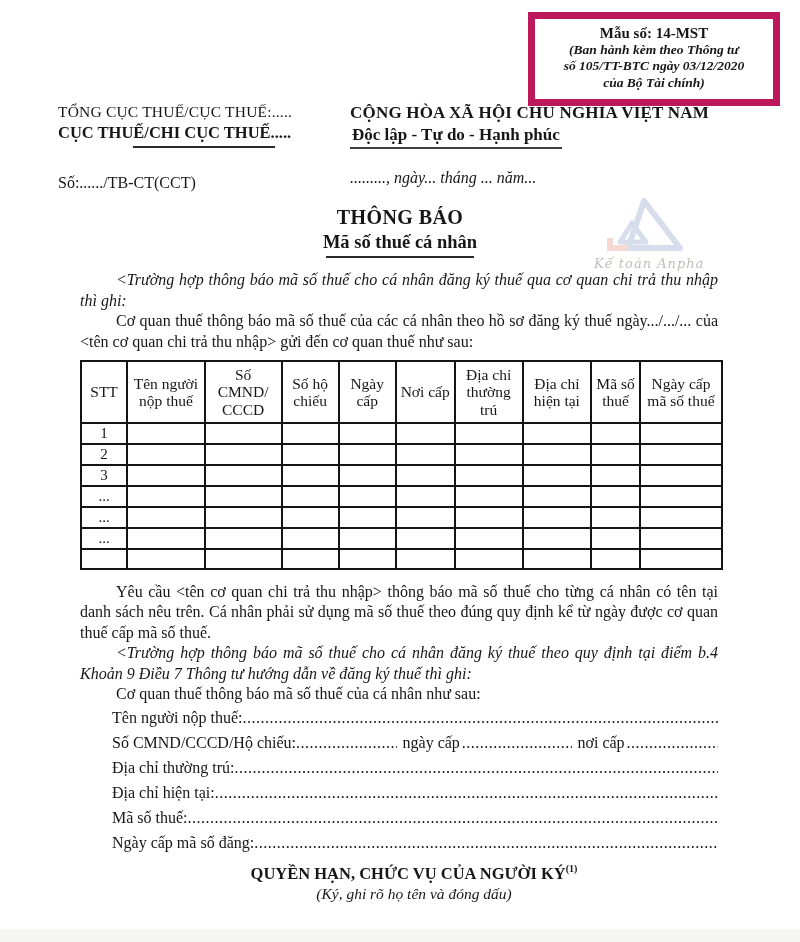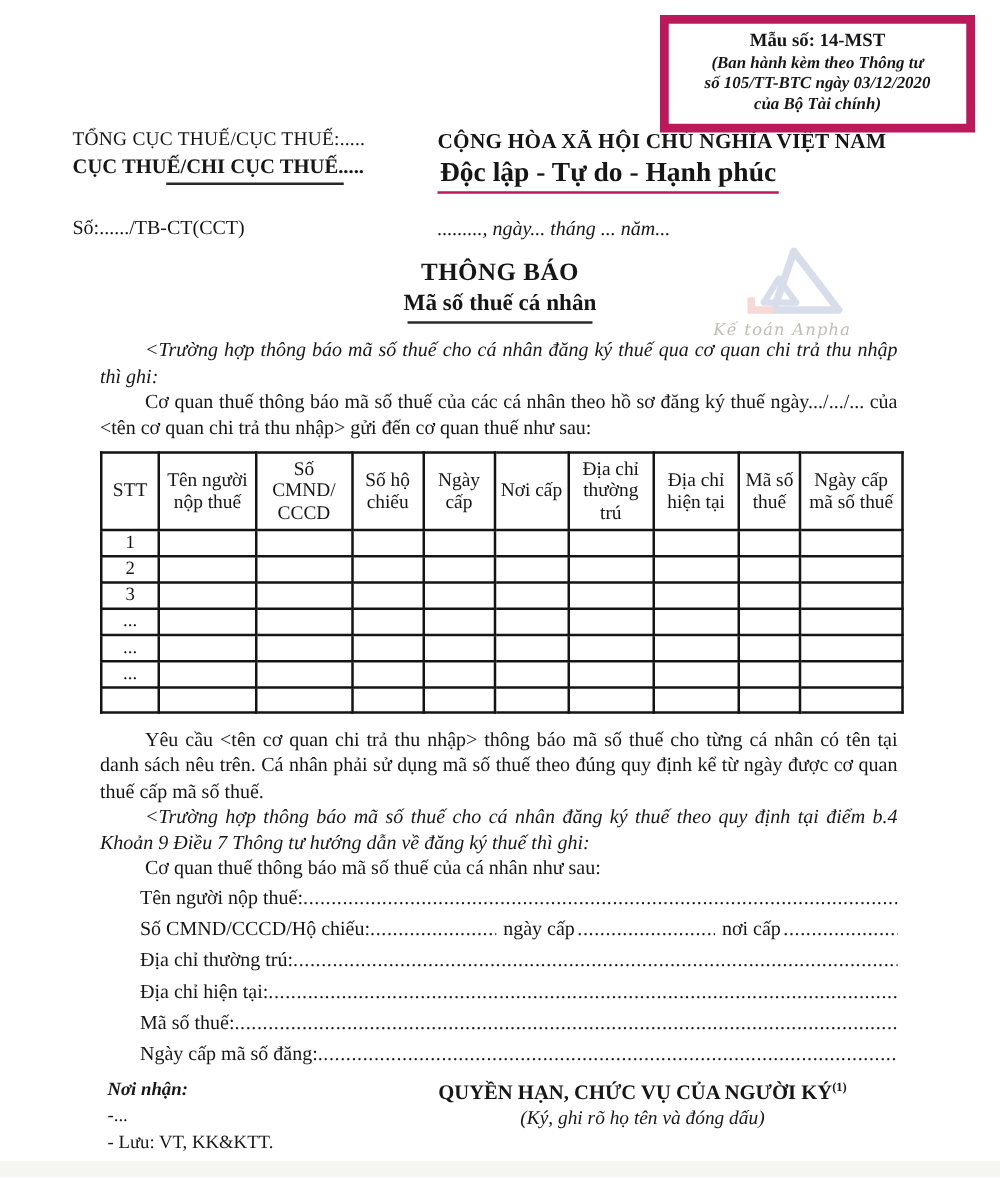--- a/index.html
+++ b/index.html
@@ -23,30 +23,30 @@
   .stamp-italic { font-size:13.5px; font-weight:700; font-style:italic; line-height:1.22; }
   
   .header-row { display:flex; padding:103px 38px 0 58px; }
   .header-left { width:292px; }
   .hl-line1 { font-size:15.5px; letter-spacing:.2px; }
   .hl-line2 { font-size:16.5px; font-weight:700; margin-top:2px; }
   .hl-rule { width:142px; height:2px; background:#2a2a2a; margin:3px auto 0 auto; }
   .hl-docnum { font-size:16px; margin-top:26px; }
   .header-right { flex:1; text-align:left; }
   .hr-line1 { font-size:17px; font-weight:700; letter-spacing:.2px; }
-  .hr-line2 { display:inline-block; font-size:22px; font-weight:700; margin-top:2px;
-              border-bottom:2px solid #be185d; padding:0 2px 2px 2px; }
+  .hr-line2 { display:inline-block; font-size:17px; font-weight:700; margin-top:2px;
+              border-bottom:2px solid #404040; padding:0 2px 2px 2px; }
   .hr-date { font-size:16px; font-style:italic; margin-top:20px; }
   
   .title-block { text-align:center; margin-top:14px; }
   .title-1 { font-size:20px; font-weight:700; letter-spacing:.4px; }
   .title-2 { font-size:18.5px; font-weight:700; margin-top:3px; }
   .title-rule { width:148px; height:2px; background:#2a2a2a; margin:3px auto 0 auto; }
   
-  .watermark { position:absolute; left:561px; top:196px; width:120px; text-align:right; pointer-events:none; }
+  .watermark { position:absolute; left:594px; top:196px; width:120px; text-align:left; pointer-events:none; }
   .watermark svg { opacity:.55; }
   .wm-text { font-size:13px; font-style:italic; color:#b3aca3; opacity:.8;
              font-family:"DejaVu Serif",serif; letter-spacing:1px; margin-top:-2px; }
   
   .content { margin:12px 82px 0 80px; font-size:16px; line-height:20.5px;font-family:Liberation Serif, serif; }
   .para { text-indent:36px; text-align:justify; }
   .para.italic { font-style:italic; }
   
   table.grid { border-collapse:collapse; width:643px; margin-top:8px; table-layout:fixed; }
   table.grid th, table.grid td {
@@ -263,25 +263,20 @@
       <span>Mã số thuế:</span>
         <span class="dots">................................................................................................................................................................................</span>
     </div>
     <div class="detail-line">
       <span>Ngày cấp mã số đăng:</span>
         <span class="dots">................................................................................................................................................................................</span>
     </div>
   </div>
 
   <div class="footer-row">
-    <div class="footer-left">
-      <div class="fl-title">Nơi nhận:</div>
-      <div class="fl-item">-...</div>
-      <div class="fl-item">- Lưu: VT, KK&amp;KTT.</div>
-    </div>
     <div class="footer-right">
       <div class="fr-title"><span>QUYỀN HẠN, CHỨC VỤ CỦA NGƯỜI KÝ</span><sup>(1)</sup></div>
       <div class="fr-sub">(Ký, ghi rõ họ tên và đóng dấu)</div>
     </div>
   </div>
 
   <div class="bottom-strip"></div>
 </div>
 
 </body></html>

